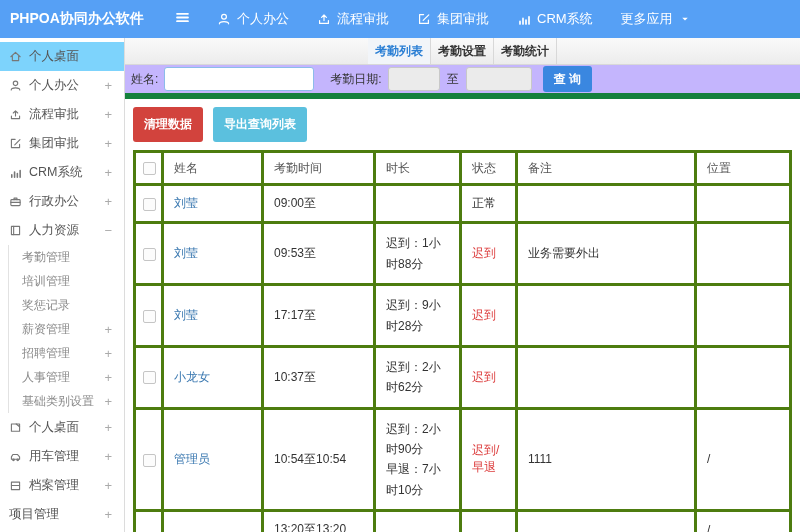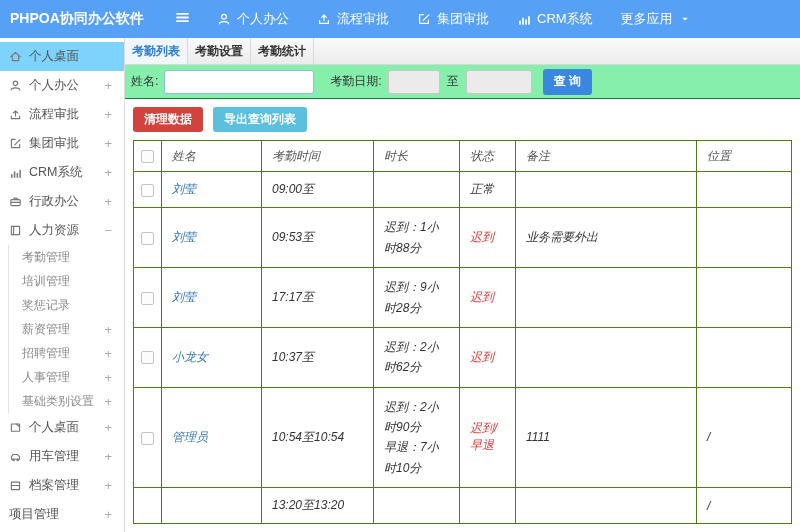--- a/index.html
+++ b/index.html
@@ -23,39 +23,39 @@
   .main{display:flex;height:494px;}
   #sidebar{width:125px;background:#fff;border-right:1px solid #dcdcdc;overflow:hidden;flex:none;padding-top:4px;}
   .side-item{height:29px;display:flex;align-items:center;padding:0 12px 0 9px;font-size:12.5px;color:#555;cursor:pointer;}
   .side-item.active{background:#7dd3fc;}
   .side-item .icon{margin-right:7px;color:#777;}
   .expand{margin-left:auto;color:#aaa;font-size:13px;}
   .submenu{border-left:1px solid #e2e2e2;margin-left:8px;}
   .sub-item{height:24px;display:flex;align-items:center;padding:0 12px 0 13px;font-size:12px;color:#8a8a8a;cursor:pointer;}
   
   .content{flex:1;display:flex;flex-direction:column;min-width:0;background:#fff;}
-  .tabbar{height:27px;background:linear-gradient(#fafafa,#ececec);border-bottom:1px solid #d8d8d8;display:flex;flex:none;}
+  .tabbar{height:27px;background:linear-gradient(#fafafa,#ececec);border-bottom:1px solid #d8d8d8;display:flex;flex:none;justify-content:center;}
   .tab{width:63px;text-align:center;line-height:26px;font-size:12px;font-weight:bold;color:#333;border-right:1px solid #d8d8d8;cursor:pointer;}
   .tab.active{color:#2b7fd4;background:#f2f5f9;}
-  .searchbar{height:34px;background:#86efac;border-bottom:1px solid #15803d;display:flex;align-items:center;padding-left:6px;font-size:12px;flex:none;}
+  .searchbar{height:34px;background:#c4b5fd;border-bottom:6px solid #15803d;display:flex;align-items:center;padding-left:6px;font-size:12px;flex:none;}
   .searchbar label{margin-right:6px;white-space:nowrap;}
   #name-input{width:150px;height:24px;border:1px solid #8cbcea;border-radius:3px;padding:0 5px;margin-right:16px;outline:none;}
   .date-input{height:24px;background:#ebebeb;border:1px solid #c8c8c8;border-radius:3px;}
   .date-from{width:52px;margin-right:7px;}
   .date-to{width:66px;margin-left:7px;}
   .to-label{white-space:nowrap;}
-  .btn{height:25px;padding:0 11px;border:none;border-radius:3px;color:#fff;font-size:12px;font-weight:bold;cursor:pointer;font-family:inherit;}
+  .btn{height:35px;padding:0 11px;border:none;border-radius:3px;color:#fff;font-size:12px;font-weight:bold;cursor:pointer;font-family:inherit;}
   .btn-query{margin-left:11px;height:26px;background:var(--primary);}
   .actions{padding:8px;display:flex;gap:10px;flex:none;}
   .btn-danger{background:var(--danger);}
   .btn-info{background:var(--info);}
   
   .table-wrap{margin:0 8px;flex:1;overflow:hidden;}
   table{width:100%;border-collapse:collapse;table-layout:fixed;font-size:12px;}
-  th,td{border:1px solid #4d7c0f;padding:9px 10px;text-align:left;vertical-align:middle;font-style:italic;}
+  th,td{border:3px solid #4d7c0f;padding:9px 10px;text-align:left;vertical-align:middle;}
   th{font-weight:normal;color:#555;padding:6px 10px;background:#fff;}
   .cb-cell{padding:8px 7px;text-align:center;}
   .cb{width:13px;height:13px;border:1px solid #c5c5c5;border-radius:2px;background:#fcfcfc;display:inline-block;vertical-align:middle;cursor:pointer;}
   .name-link{color:var(--link);cursor:pointer;}
   .status-late{color:var(--late);}
   .dur-line{line-height:1.7;}
 </style>
 </head>
 <body>
 

